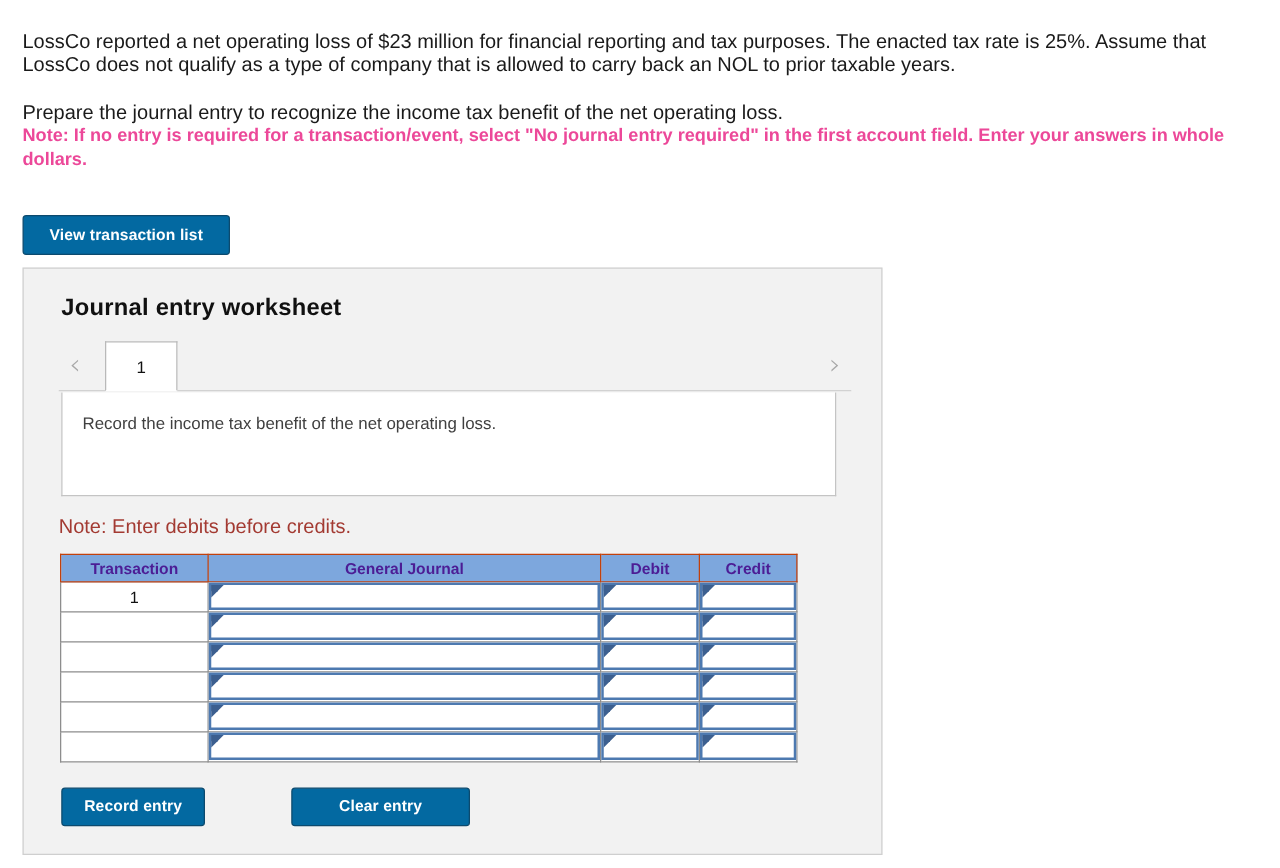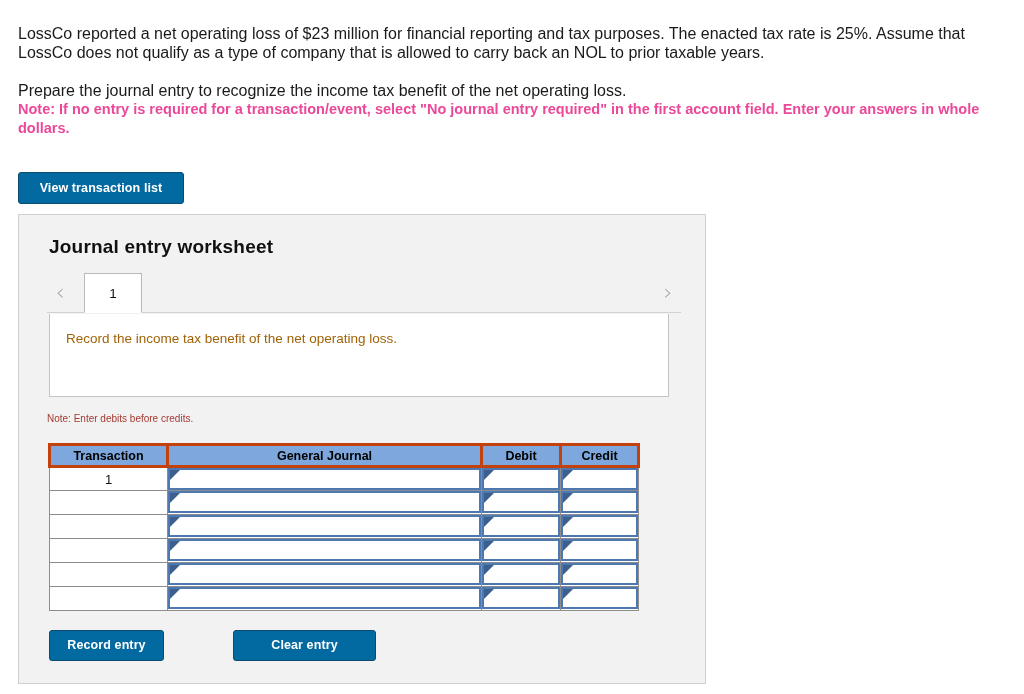--- a/index.html
+++ b/index.html
@@ -143,47 +143,47 @@
     height: 83px;
     background: #ffffff;
     border: 1px solid #c4c4c4;
     border-top: none;
   }
   #description-text {
     position: absolute;
     left: 16px;
     top: 17px;
     font-size: 13.5px;
-    color: #a16207;
+    color: #404040;
   }
 
   #debits-note {
     position: absolute;
     left: 28px;
     top: 198px;
-    font-size: 10px;
+    font-size: 16px;
     color: #a33a32;
   }
 
   
   #journal-table {
     position: absolute;
     left: 29px;
     top: 228px;
     width: 573px;
     border-collapse: collapse;
     table-layout: fixed;
   }
   #journal-table th {
     background: #7da7dd;
-    border: 3px solid #c2410c;
+    border: 1px solid #c2410c;
     height: 22px;
     font-size: 12.5px;
     font-weight: bold;
-    color: #000000;
+    color: #4c1d95;
     text-align: center;
     padding: 0;
   }
   #journal-table td {
     padding: 0;
     height: 24px;
     background: #ffffff;
     border: 1px solid #8d8d8d;
   }
   td.txn-cell {

